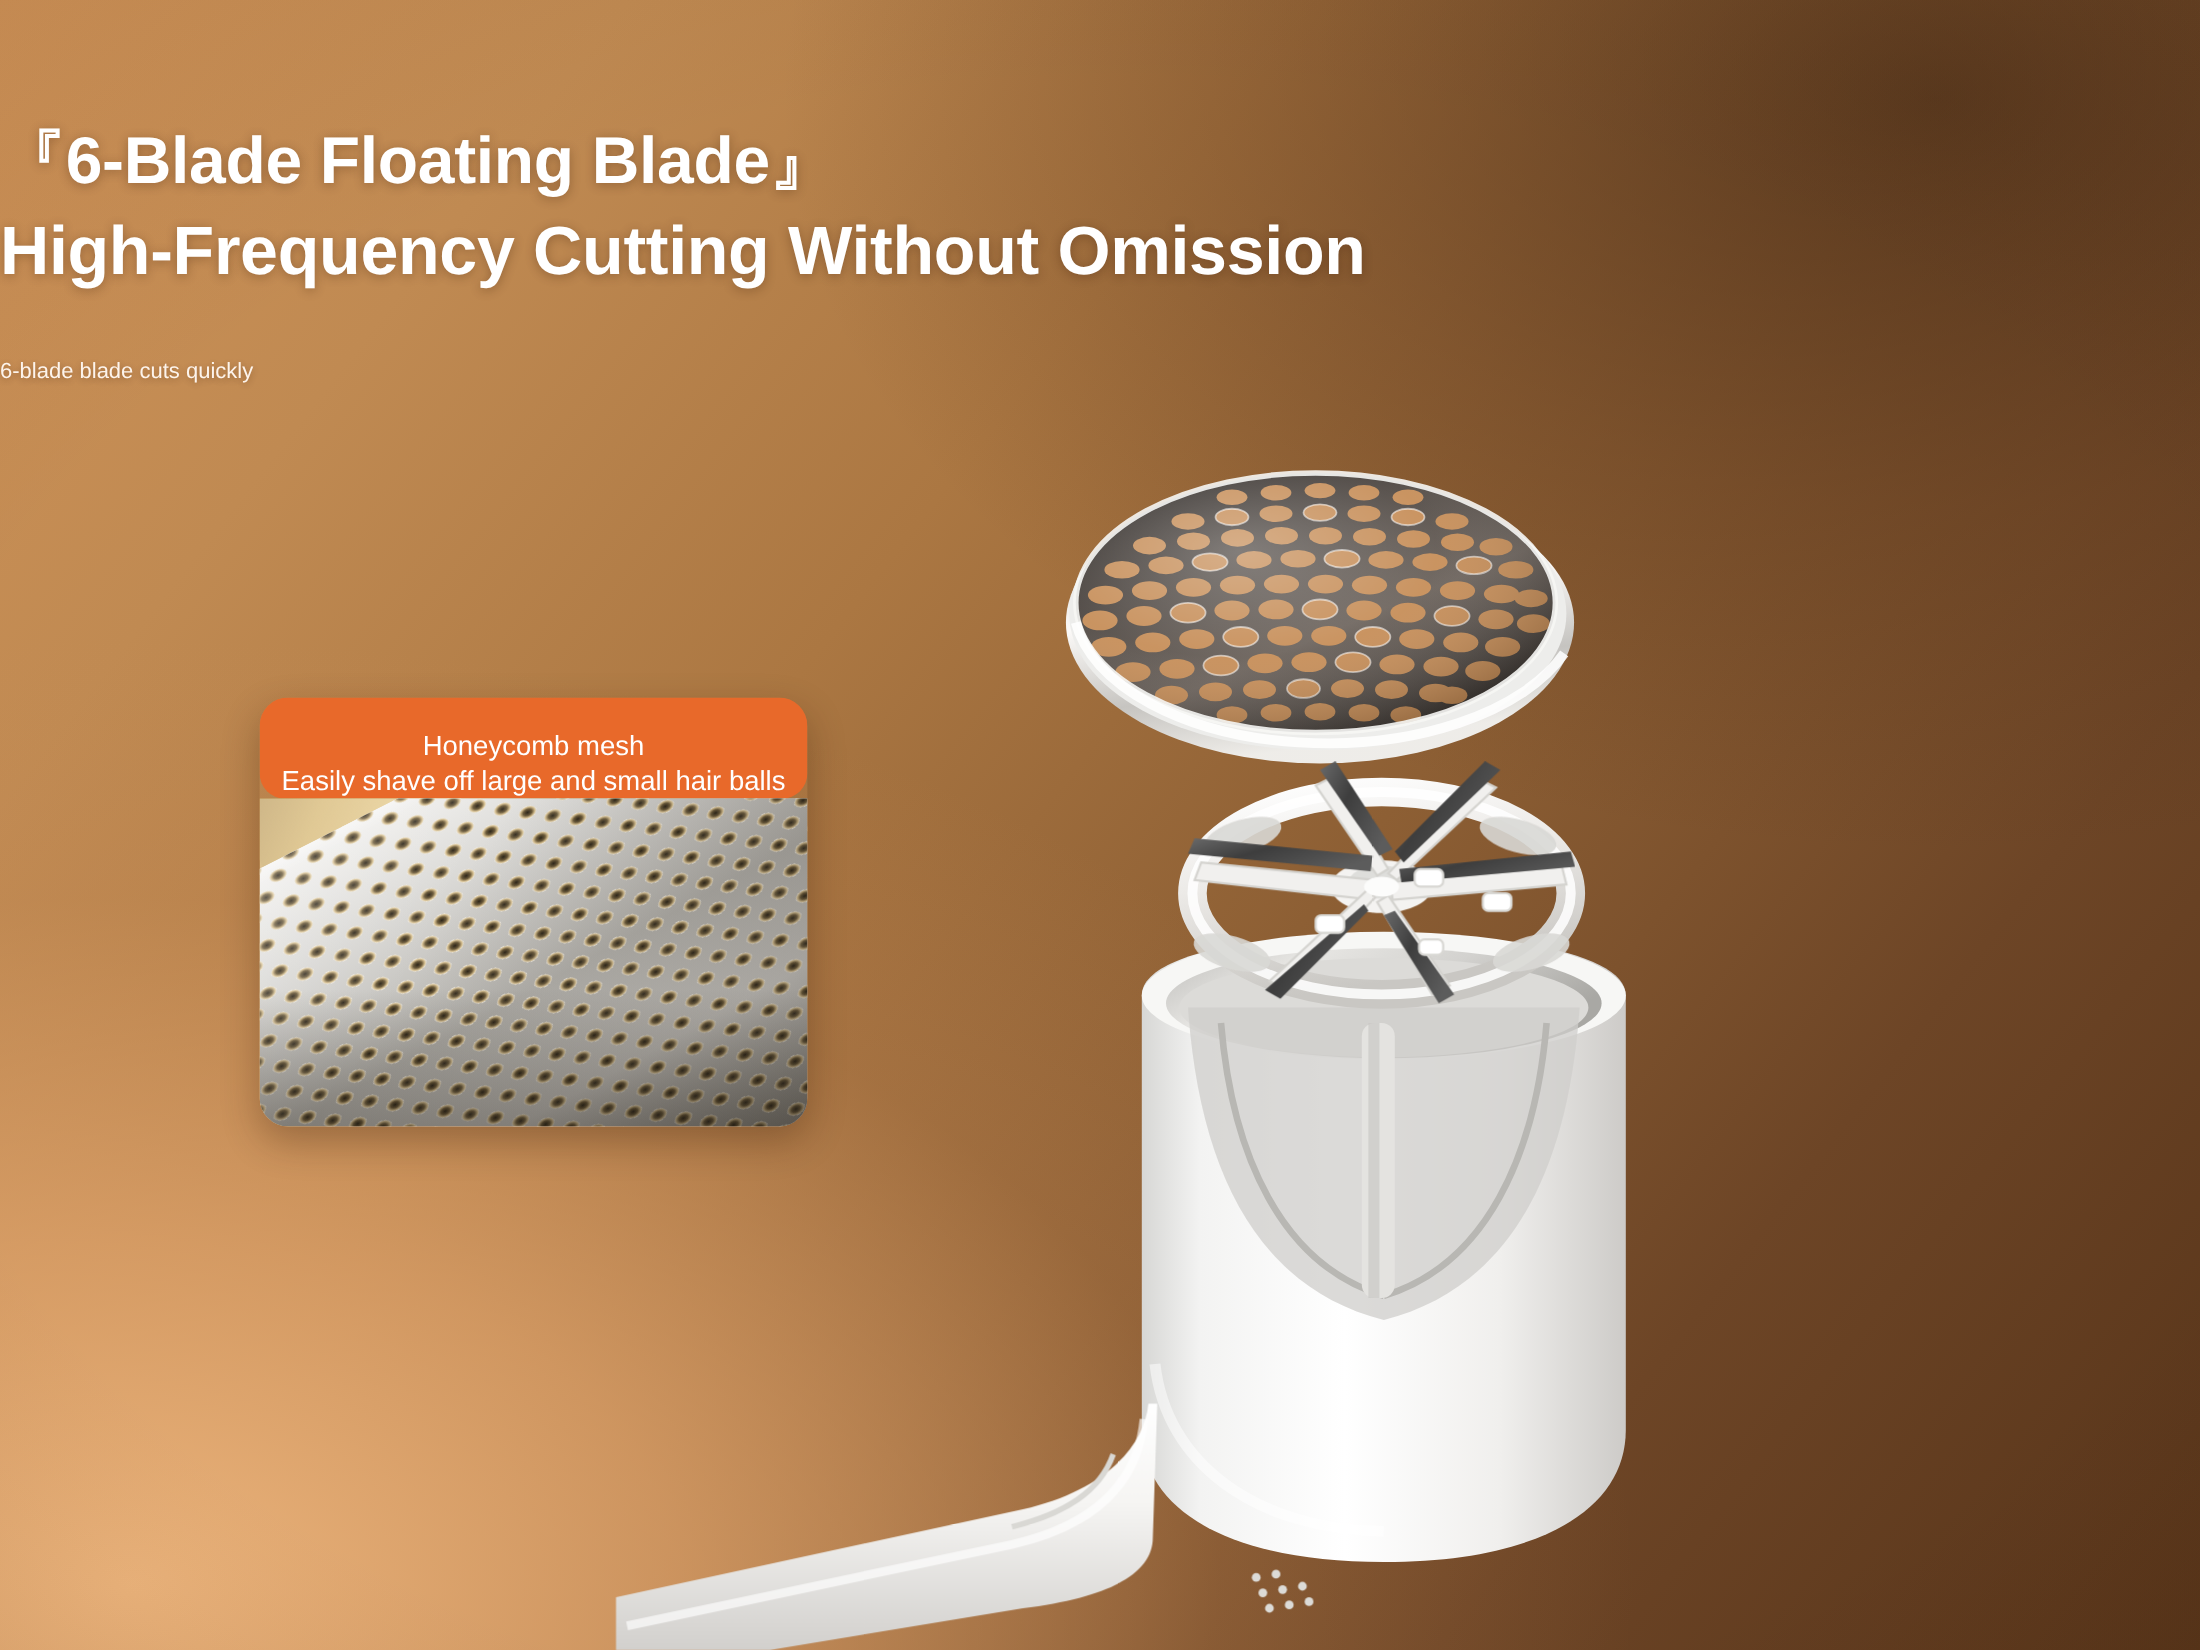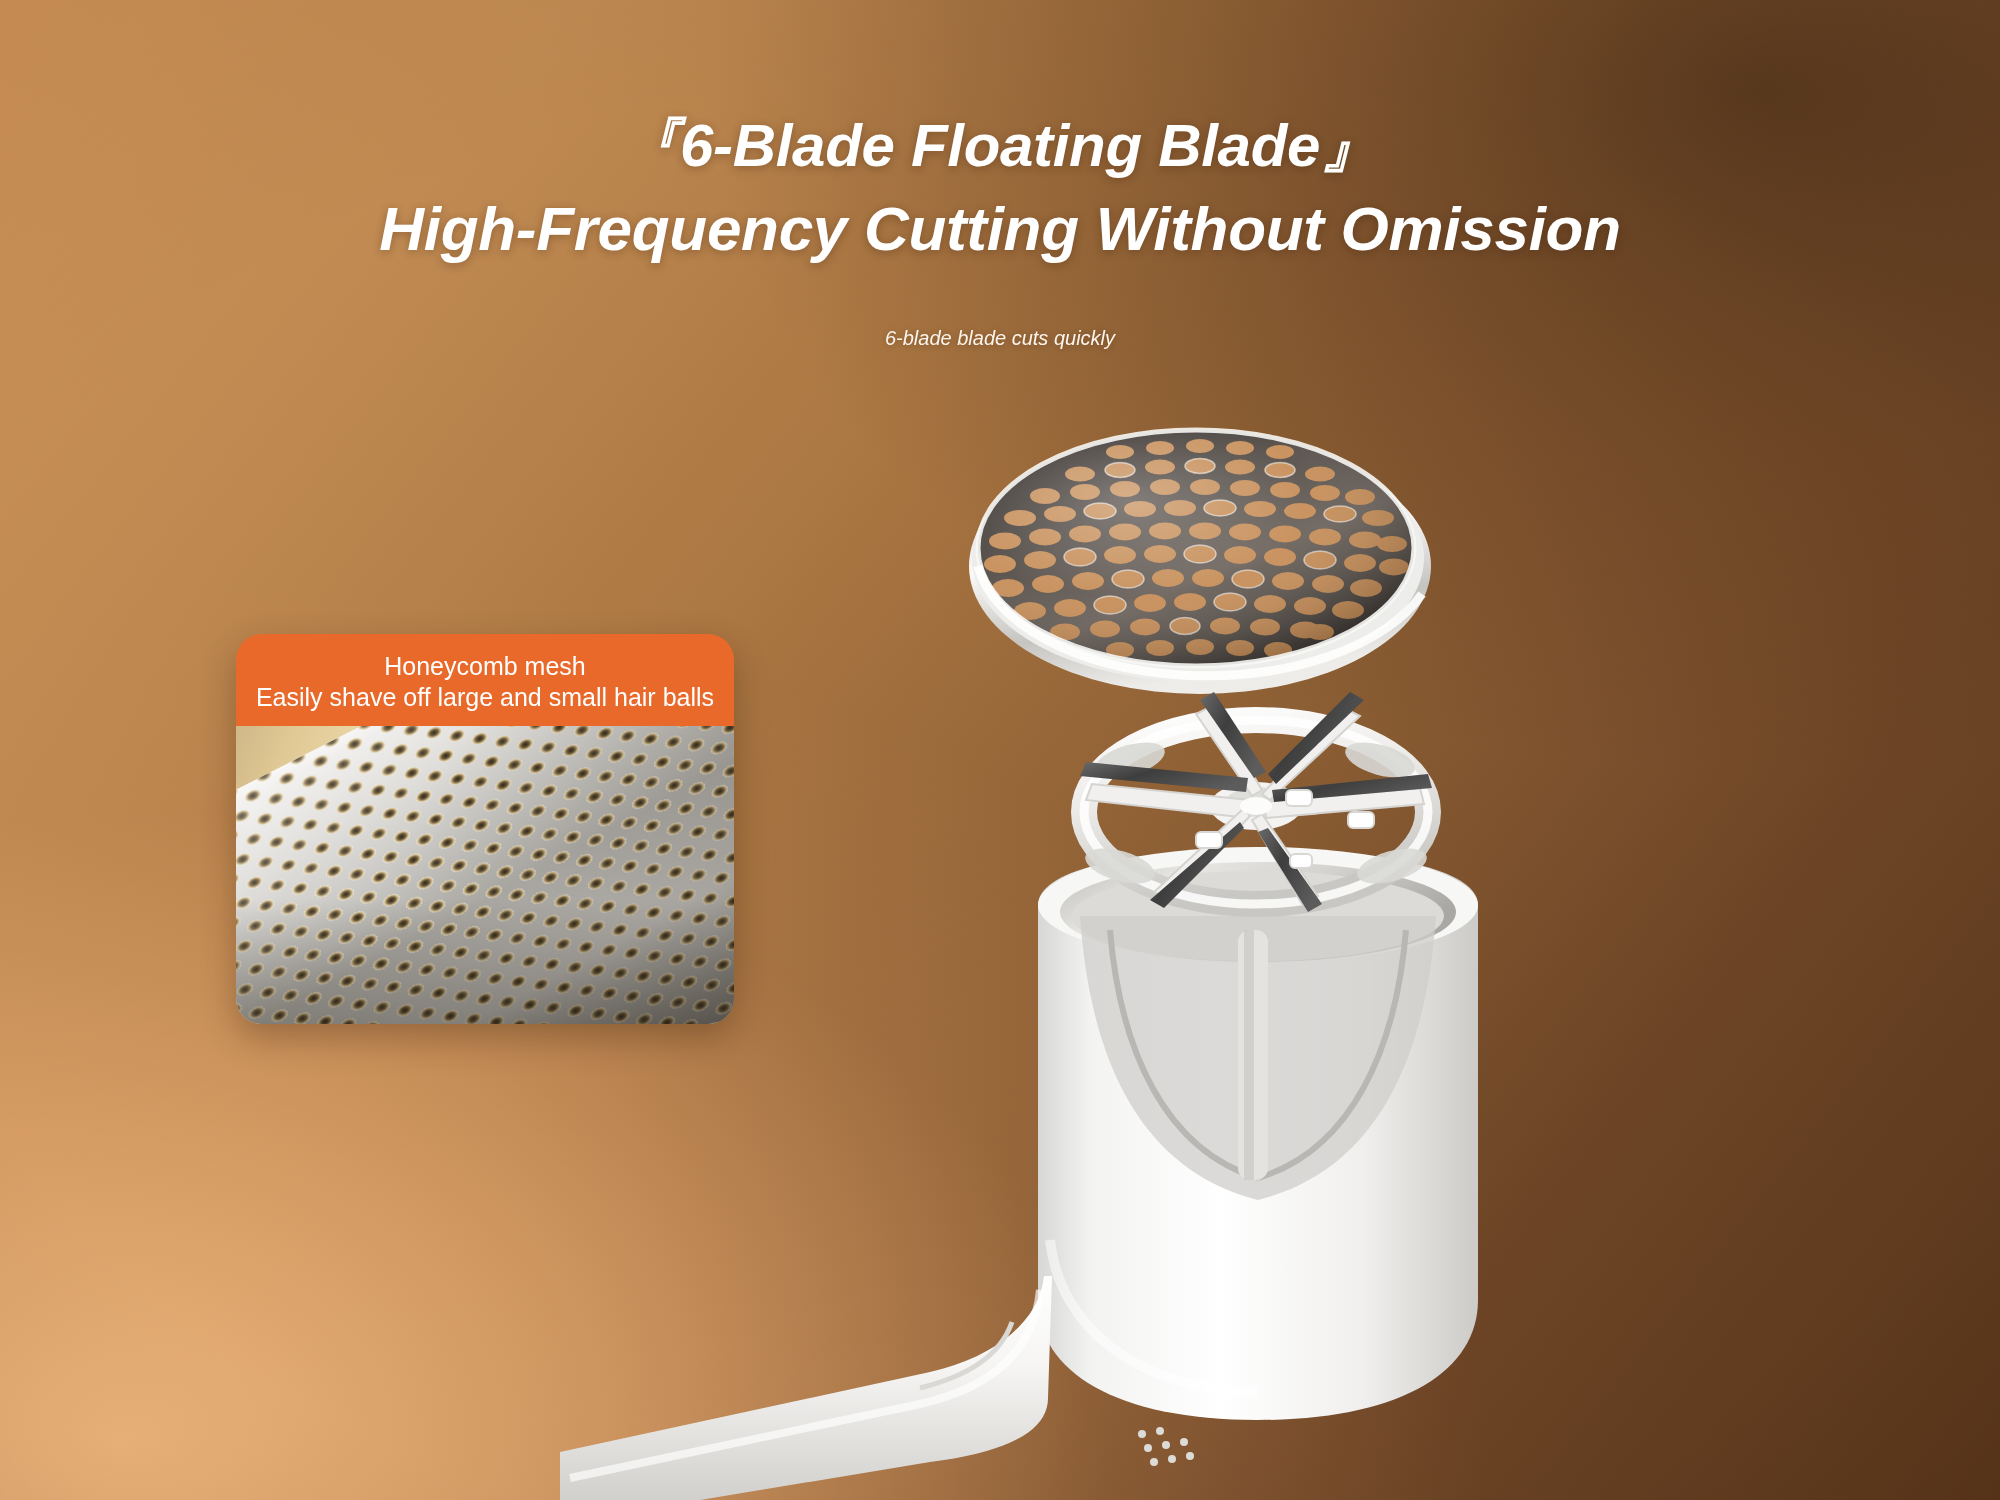--- a/index.html
+++ b/index.html
@@ -19,21 +19,21 @@
   }
   #bg-vignette {
     position:absolute; inset:0;
     background:radial-gradient(ellipse 120% 110% at 50% 55%, rgba(0,0,0,0) 45%, rgba(40,20,6,0.18) 100%);
     pointer-events:none;
   }
 
   
   #header {
     position:absolute; left:0; right:0; top:112px;
-    text-align:center; z-index:40;font-style:italic;
+    z-index:40;
   }
   .headline {
     color:#ffffff;
     font-weight:bold;
     font-size:62px;
     line-height:1.13;
     letter-spacing:-0.3px;
     text-shadow:0 2px 10px rgba(60,28,8,0.33);
     white-space:nowrap;
   }
@@ -57,22 +57,23 @@
     border-radius:26px;
     overflow:hidden;
     z-index:30;
     box-shadow:0 14px 34px rgba(50,24,6,0.30);
   }
   #card-caption {
     height:92px;
     background:#e8692a;
     color:#ffffff;
     display:flex; flex-direction:column;
-    align-items:center; justify-content:center;
+    align-items:center; justify-content:flex-end;
     padding-top:4px;
+    border-radius:23px;
   }
   #card-caption .cap-line { font-size:25px; line-height:1.26; white-space:nowrap; }
   #card-caption .cap-line-1 { }
   #card-photo {
     position:relative;
     height:298px;
     overflow:hidden;
     background:linear-gradient(118deg, #c9a565 0%, #e0c589 16%, #cfae6c 27%, #9c9a93 40%, #cfcecb 55%, #b9b8b4 72%, #8e8d88 100%);
   }
   #card-photo .gold-sweep {

